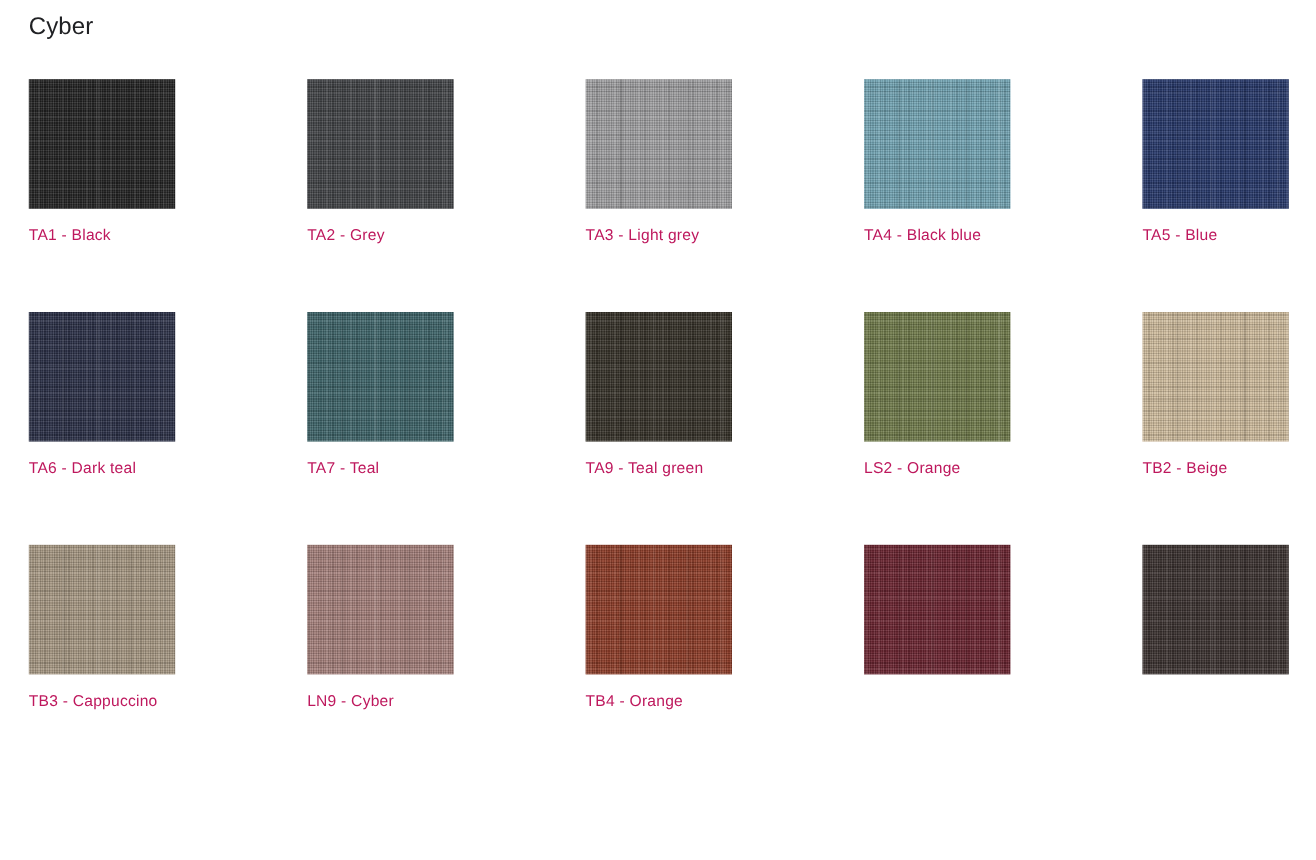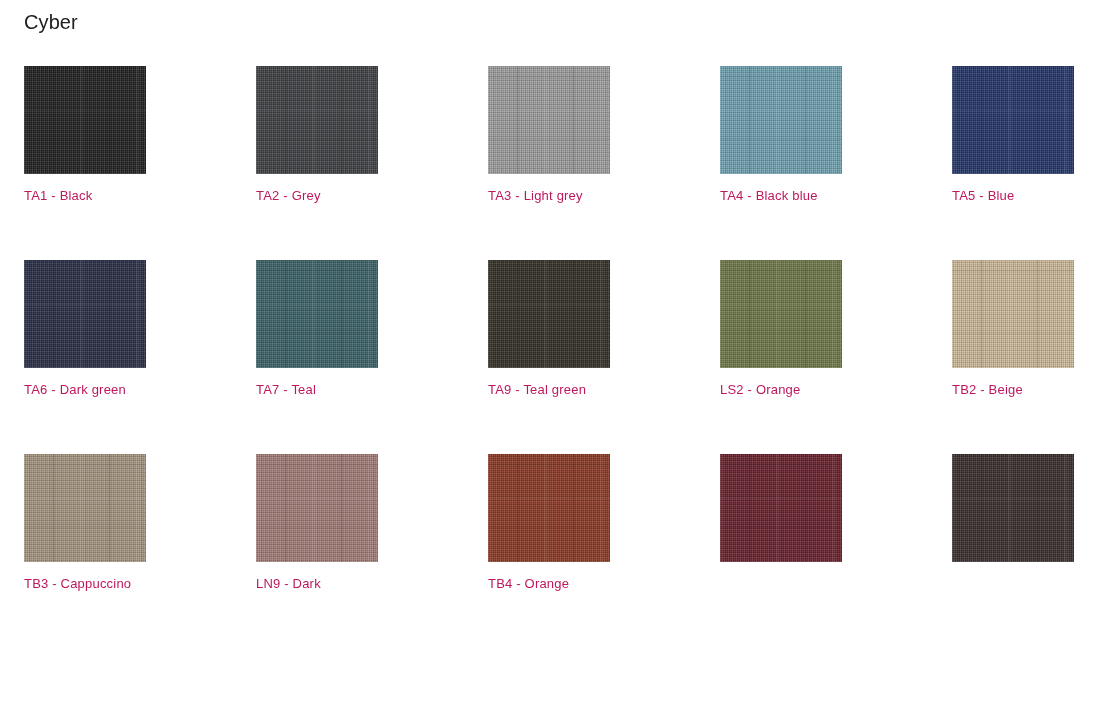--- a/index.html
+++ b/index.html
@@ -137,21 +137,21 @@
           <div class="weave"></div>
           <div class="slub"></div>
         </div>
         <div class="swatch-label">TA5 - Blue</div>
       </div>
       <div class="swatch-cell">
         <div class="swatch-tile" style="background-color: rgb(43, 48, 71);">
           <div class="weave"></div>
           <div class="slub"></div>
         </div>
-        <div class="swatch-label">TA6 - Dark green</div>
+        <div class="swatch-label">TA6 - Dark teal</div>
       </div>
       <div class="swatch-cell">
         <div class="swatch-tile" style="background-color: rgb(62, 100, 105);">
           <div class="weave"></div>
           <div class="slub"></div>
         </div>
         <div class="swatch-label">TA7 - Teal</div>
       </div>
       <div class="swatch-cell">
         <div class="swatch-tile" style="background-color: rgb(54, 50, 41);">
@@ -179,21 +179,21 @@
           <div class="weave"></div>
           <div class="slub"></div>
         </div>
         <div class="swatch-label">TB3 - Cappuccino</div>
       </div>
       <div class="swatch-cell">
         <div class="swatch-tile" style="background-color: rgb(165, 128, 123);">
           <div class="weave"></div>
           <div class="slub"></div>
         </div>
-        <div class="swatch-label">LN9 - Dark</div>
+        <div class="swatch-label">LN9 - Cyber</div>
       </div>
       <div class="swatch-cell">
         <div class="swatch-tile" style="background-color: rgb(141, 60, 40);">
           <div class="weave"></div>
           <div class="slub"></div>
         </div>
         <div class="swatch-label">TB4 - Orange</div>
       </div>
       <div class="swatch-cell">
         <div class="swatch-tile" style="background-color: rgb(106, 36, 48);">

